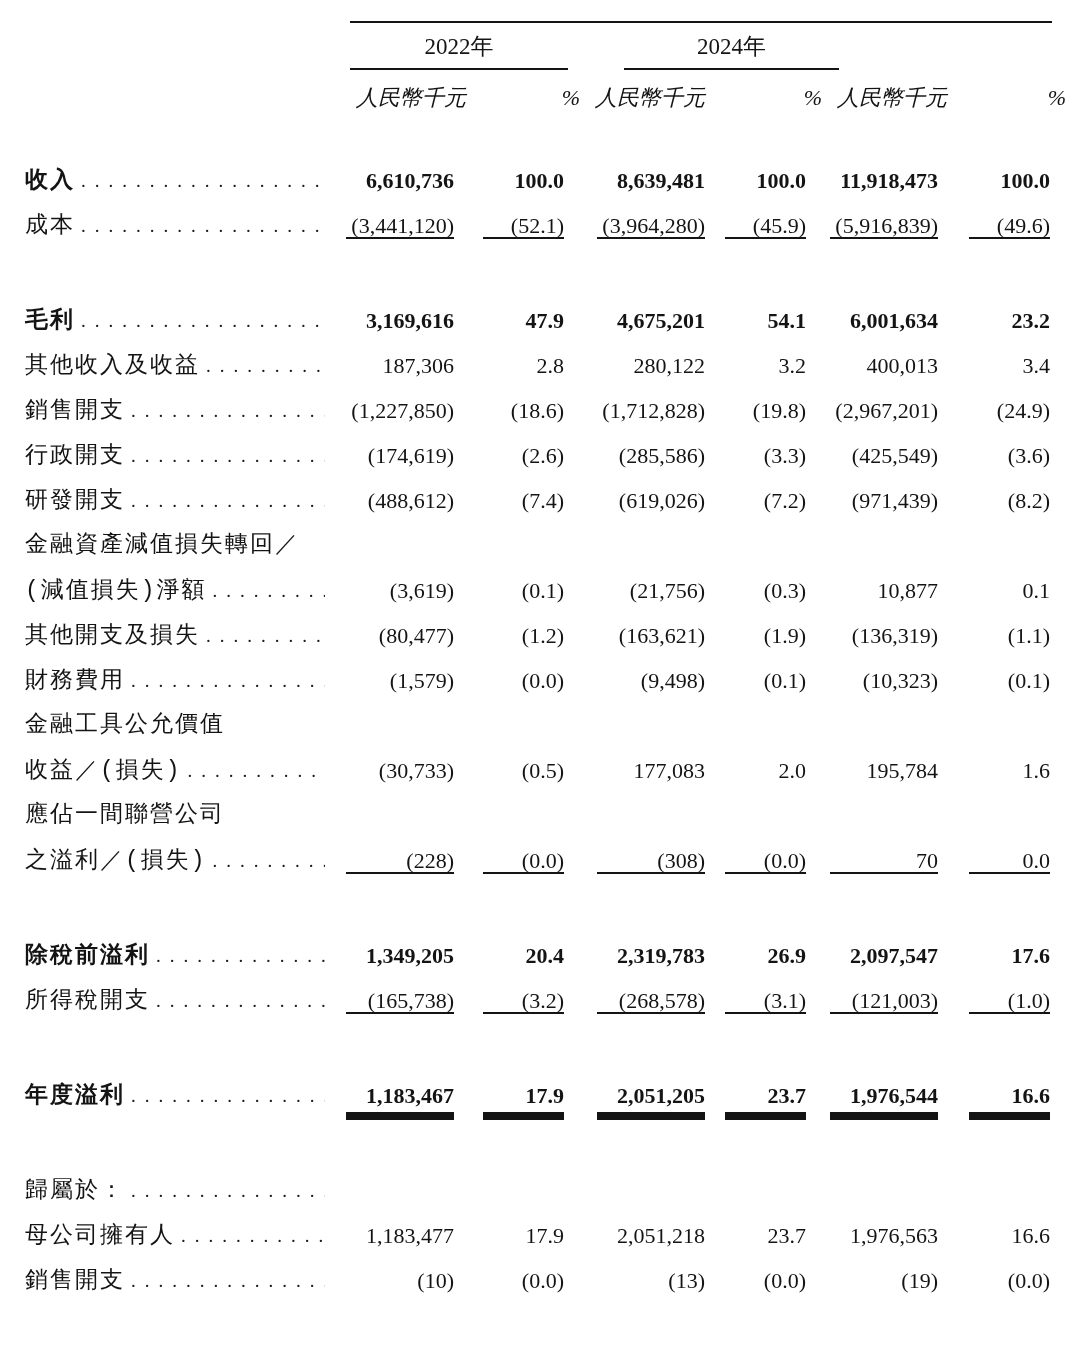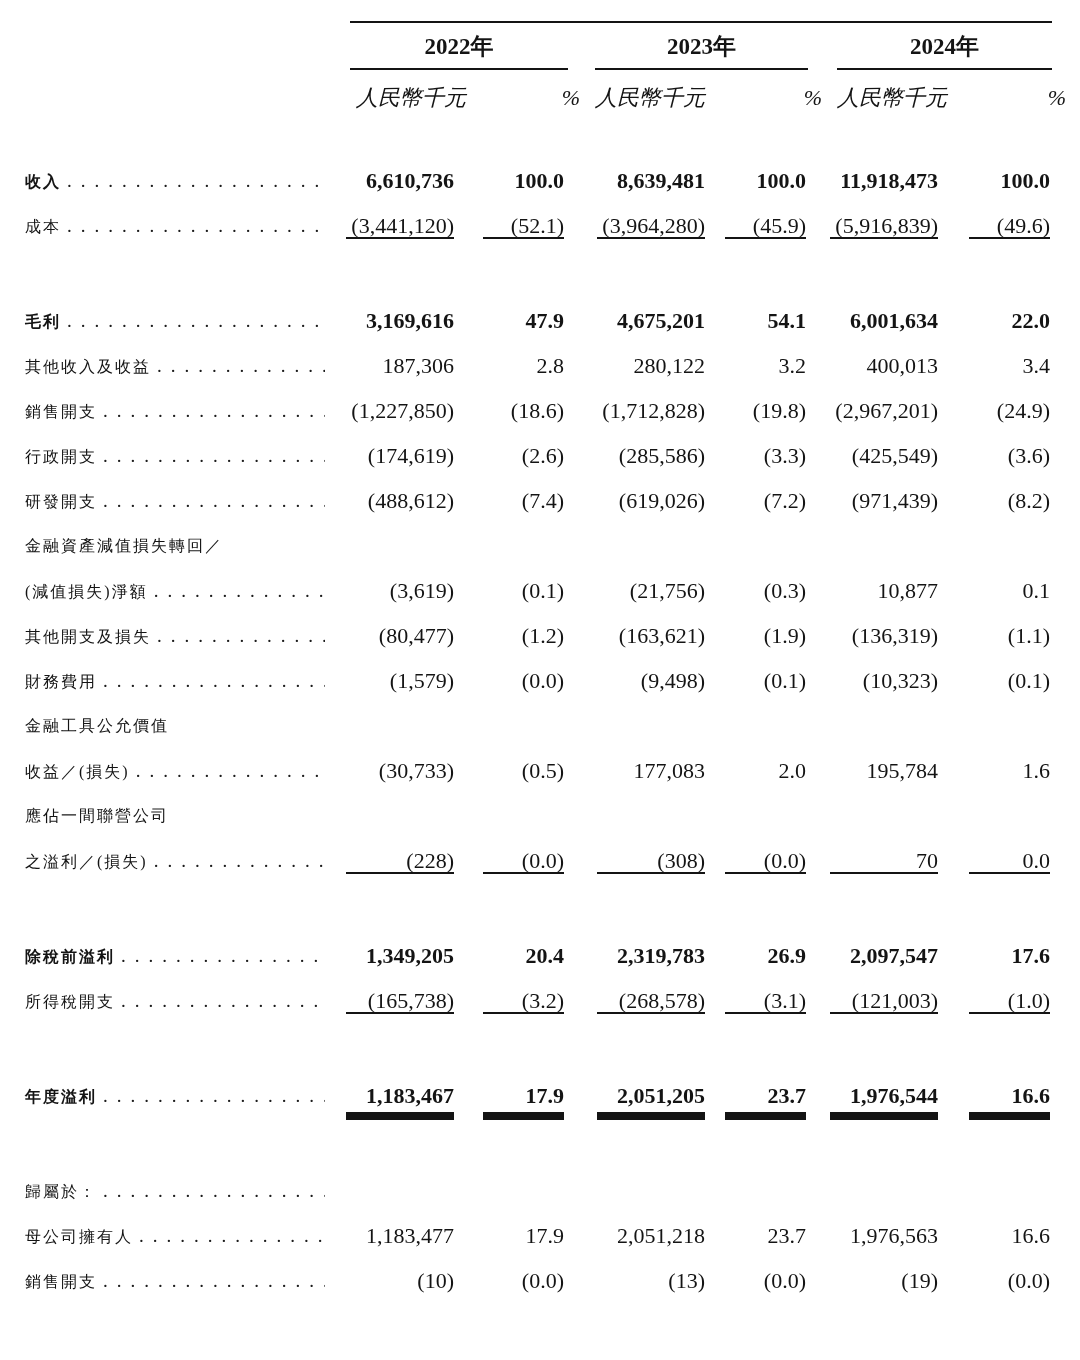--- a/index.html
+++ b/index.html
@@ -16,21 +16,21 @@
   
   .hdr-wrap { margin-left: 350px; width: 702px; }
   .ptitle {
     text-align: center; font-weight: bold; font-size: 23px;
     letter-spacing: 1px; line-height: 30px;
   }
   .tline { border-top: 2px solid #141414; margin-top: 7px; }
   .yrow { display: flex; margin-top: 10px; }
   .yspacer { width: 350px; }
   .ygroup {
-    text-align: center; font-weight: bold; font-size: 23px;
+    text-align: center; font-weight: normal; font-size: 23px;
     padding-bottom: 7px; border-bottom: 2px solid #141414; line-height: 28px;
   }
   .g1 { width: 218px; } .g2 { width: 213px; } .g3 { width: 215px; }
   .ygap1 { width: 27px; } .ygap2 { width: 29px; }
 
   .urow { display: flex; margin-top: 12px; font-style: italic; font-size: 22px; line-height: 32px; padding-left: 16px; }
   .urow .lblspace { width: 325px; }
   .unit-left { text-align: left !important; padding-left: 15px; white-space: nowrap; }
 
   
@@ -39,21 +39,21 @@
   .lbl.ind { padding-left: 25px; }
   .c0 { width: 129px; } .c1 { width: 110px; } .c2 { width: 141px; }
   .c3 { width: 101px; } .c4 { width: 132px; } .c5 { width: 112px; }
   .v, .p { text-align: right; font-size: 22px; }
 
   
   #table-body { margin-top: 48px; }
   .trow { display: flex; height: 45px; align-items: flex-start; }
   .trow.gap { margin-bottom: 50px; }
   .trow .cell { line-height: 31px; padding-top: 3px; }
-  .ltext { font-size: 16px; letter-spacing: 2px; white-space: nowrap; }
+  .ltext { font-size: 23px; letter-spacing: 2px; white-space: nowrap; font-family: Liberation Mono, monospace; }
   .num { white-space: nowrap; }
   .trow.bold .ltext, .trow.bold .num { font-weight: bold; }
   .leader {
     flex: 1; overflow: hidden; white-space: nowrap;
     font-size: 19px; letter-spacing: 9px; color: #1c1c1c;
     margin-left: 6px; min-width: 0;
   }
 
   
   .rule { position: absolute; right: 0; bottom: 2px; display: block; }
@@ -69,21 +69,20 @@
 <body>
 
 <div class="page">
 
   <div class="hdr-wrap">
     <div class="tline"></div>
     <div class="yrow" style="margin-left:-350px;">
       <div class="yspacer"></div>
       <div class="ygroup g1">2022年</div>
       <div class="ygap1"></div>
-      <div class="ygroup g2">2023年</div>
       <div class="ygap2"></div>
       <div class="ygroup g3">2024年</div>
     </div>
   </div>
 
   <div class="urow">
     <div class="lblspace"></div>
     <div class="cell v c0 unit-left">人民幣千元</div>
     <div class="cell p c1">%</div>
     <div class="cell v c2 unit-left">人民幣千元</div>
@@ -120,21 +119,21 @@
       <div class="trow bold">
         <div class="cell lbl">
           <span class="ltext">毛利</span>
           <span class="leader">................................................................................</span>
         </div>
         <div class="cell v c0"><span class="num">3,169,616</span></div>
         <div class="cell p c1"><span class="num">47.9</span></div>
         <div class="cell v c2"><span class="num">4,675,201</span></div>
         <div class="cell p c3"><span class="num">54.1</span></div>
         <div class="cell v c4"><span class="num">6,001,634</span></div>
-        <div class="cell p c5"><span class="num">22.0</span></div>
+        <div class="cell p c5"><span class="num">23.2</span></div>
       </div>
       <div class="trow">
         <div class="cell lbl">
           <span class="ltext">其他收入及收益</span>
           <span class="leader">................................................................................</span>
         </div>
         <div class="cell v c0"><span class="num">187,306</span></div>
         <div class="cell p c1"><span class="num">2.8</span></div>
         <div class="cell v c2"><span class="num">280,122</span></div>
         <div class="cell p c3"><span class="num">3.2</span></div>

